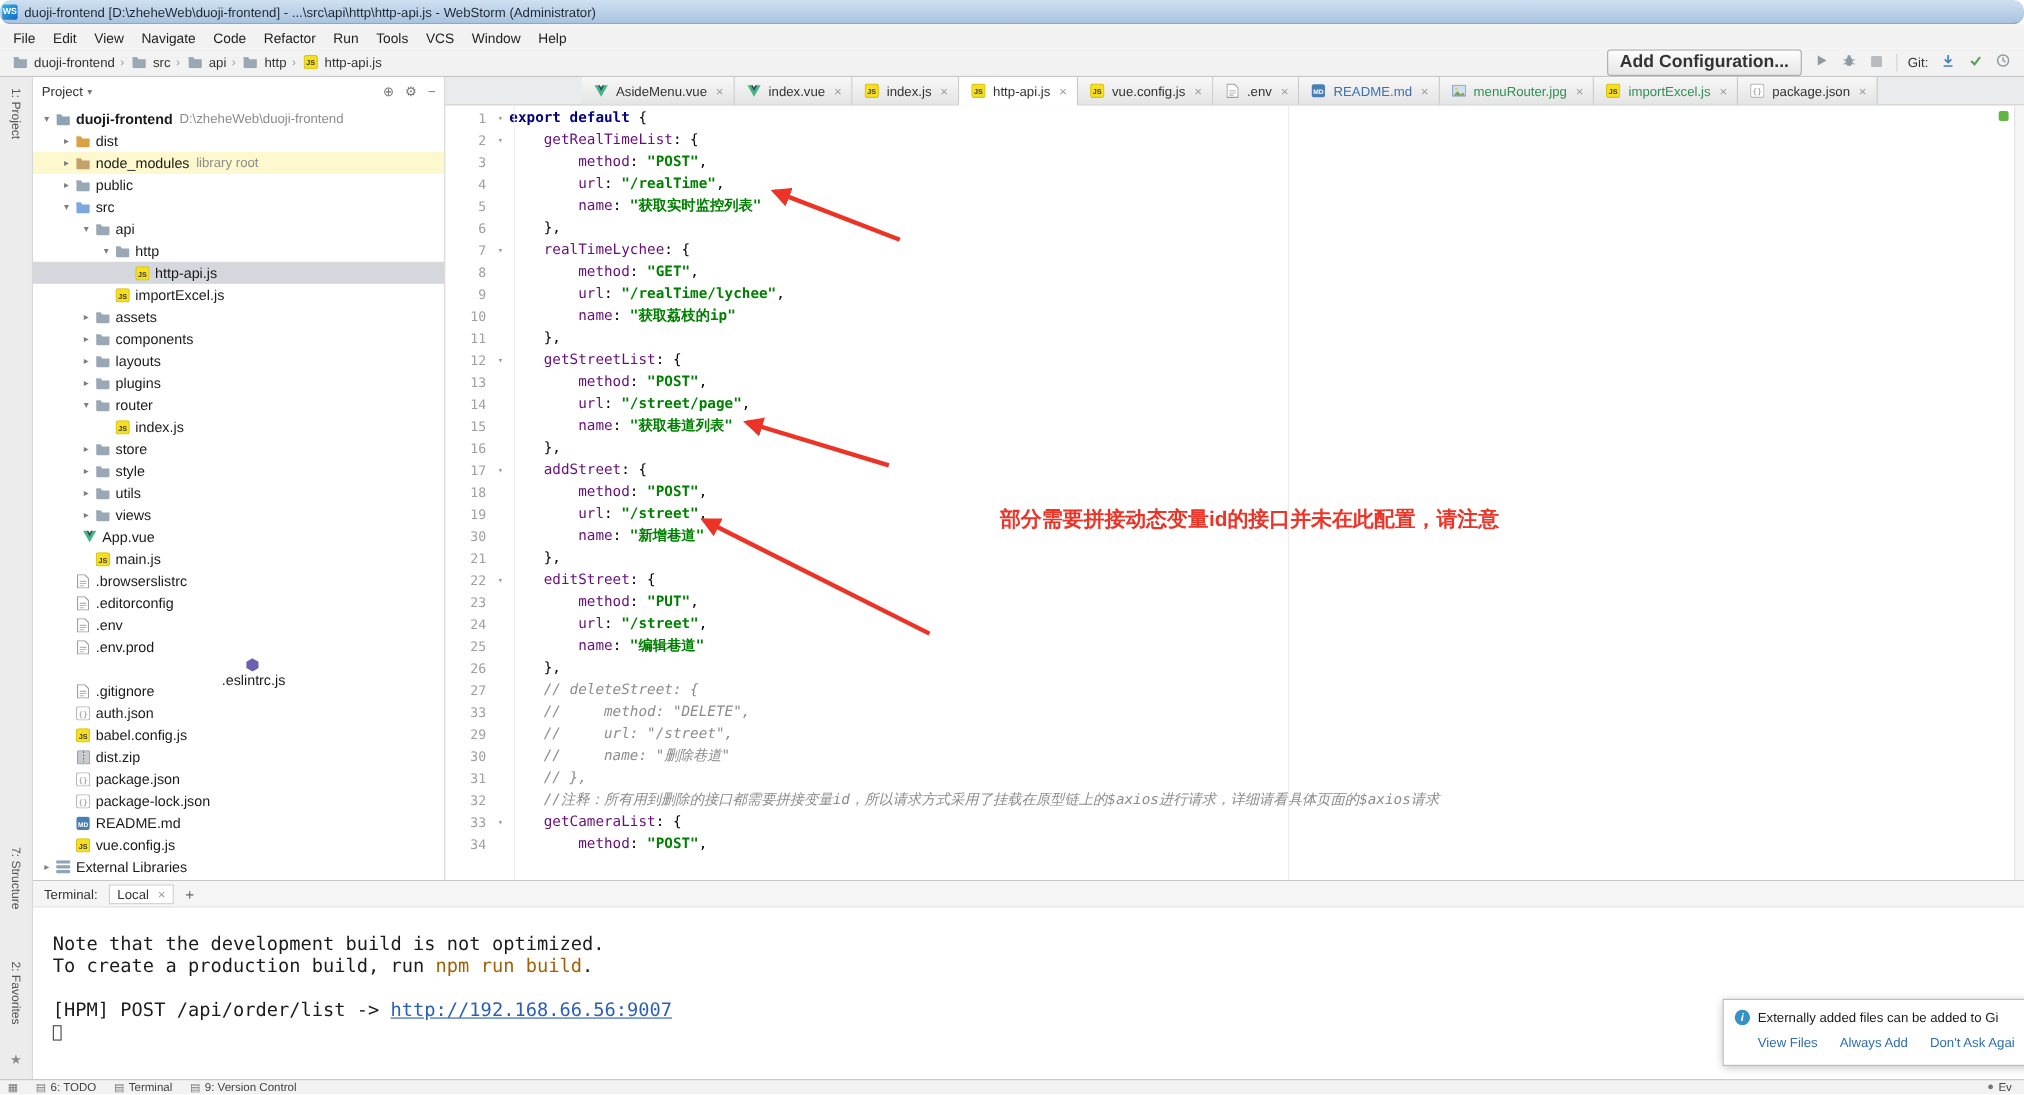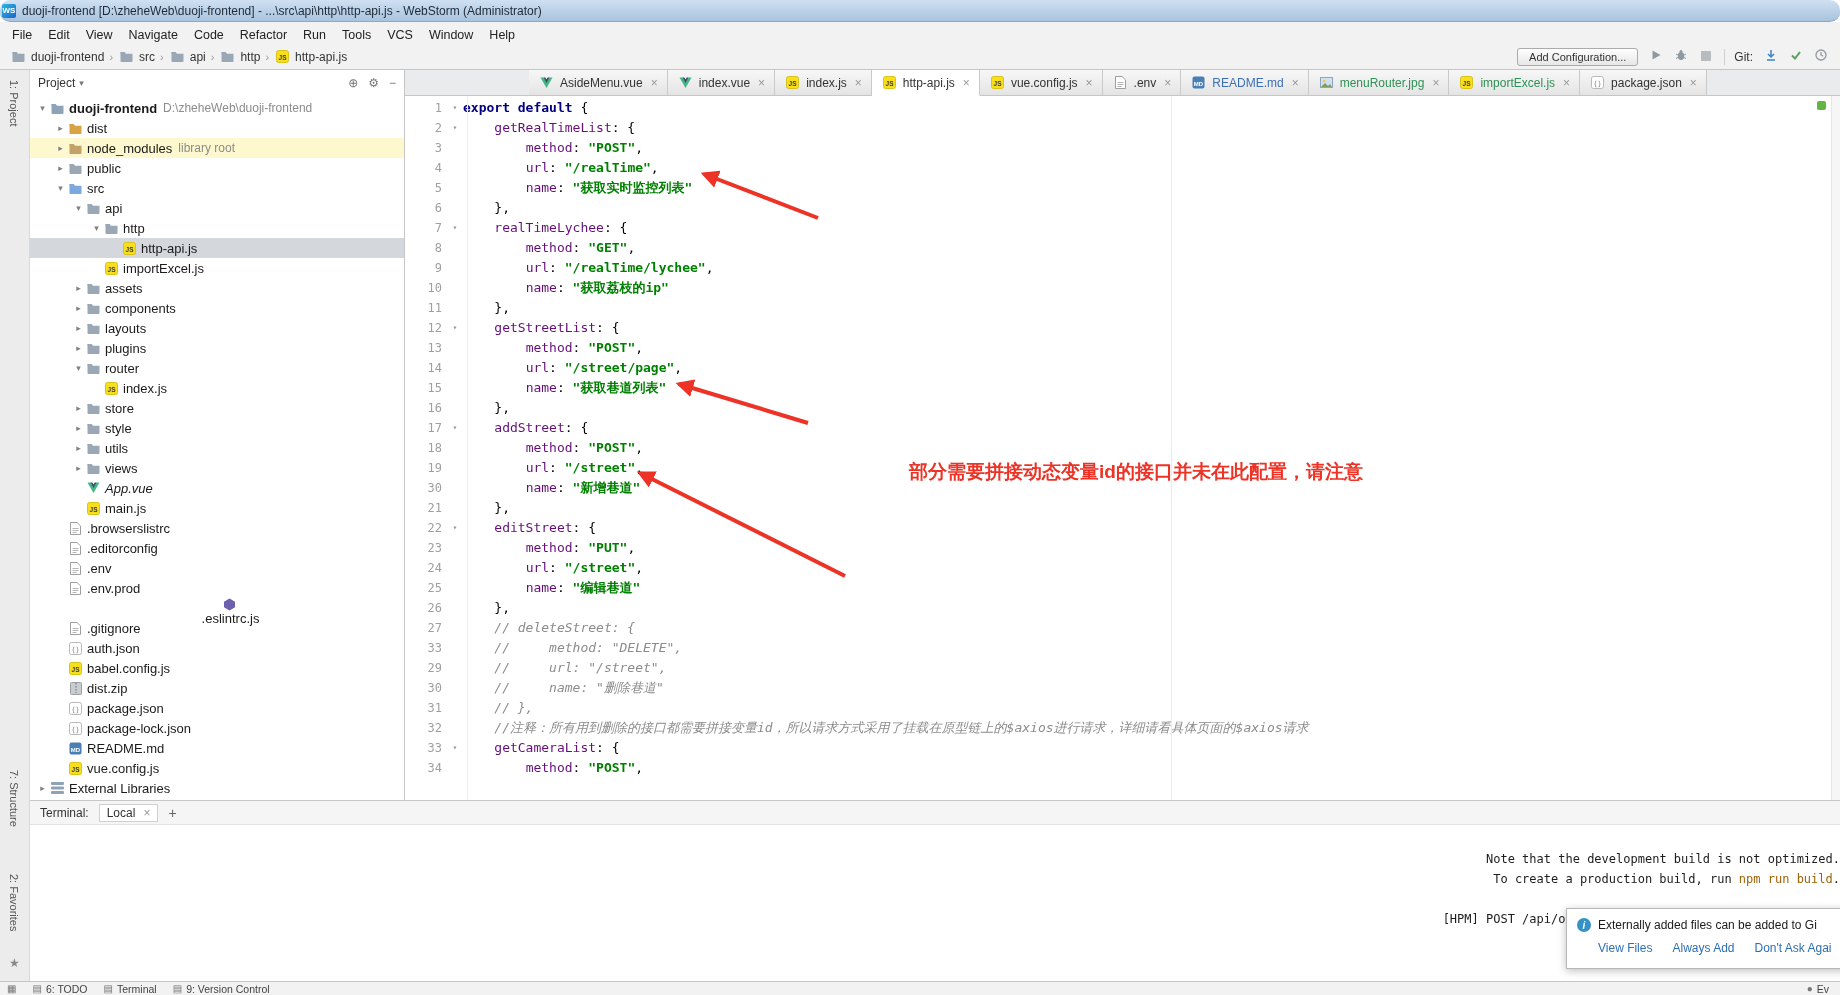--- a/index.html
+++ b/index.html
@@ -26,21 +26,21 @@
   
   .toolbar-row {
     position:absolute; top:44px; left:0; right:0; height:26px; background:#f2f2f2;
     border-bottom:1px solid #c6c6c6; display:flex; align-items:center; padding:0 10px; font-size:12px;
   }
   .breadcrumb { display:flex; align-items:center; gap:5px; }
   .crumb { display:flex; align-items:center; gap:4px; color:#333; }
   .crumb-sep { color:#9a9a9a; font-size:11px; }
   .toolbar-right { margin-left:auto; display:flex; align-items:center; gap:9px; }
   .btn-addconfig { background:linear-gradient(#fefefe,#e6e6e6); border:1px solid #ababab; border-radius:3px;
-    padding:2px 11px; font-size:11px; color:#333; font-family:inherit; }
+    padding:2px 11px; font-size:16px; color:#333; font-family:inherit;font-weight:bold; }
   .tbi { display:inline-flex; align-items:center; justify-content:center; width:18px; height:18px; }
   .tb-sep { width:1px; height:16px; background:#cfcfcf; }
   .git-label { color:#333; }
   
   .stripe {
     position:absolute; left:0; top:70px; width:30px; bottom:14px;
     background:#ececec; border-right:1px solid #d8d8d8;
   }
   .vlabel { position:absolute; left:8px; writing-mode:vertical-rl; font-size:11px; color:#555; white-space:nowrap; }
   .stripe-star { position:absolute; left:9px; color:#8a8a8a; font-size:12px; }
@@ -91,21 +91,21 @@
   .tok-c { color:#8c8c8c; font-style:italic; }
   
   .red-note { position:absolute; left:909px; top:459px; color:#ed3226; font-size:19px; font-weight:bold; z-index:41;text-align:center; }
   .overlay { position:absolute; left:0; top:0; width:1840px; height:995px; z-index:40; pointer-events:none; }
   
   .terminal { position:absolute; left:30px; top:800px; right:0; height:181px; background:#fff; border-top:1px solid #c6c6c6; }
   .term-tabs { height:24px; display:flex; align-items:center; gap:10px; padding:0 10px; font-size:12px;
     color:#333; background:#f5f5f5; border-bottom:1px solid #e3e3e3; }
   .term-tab { display:flex; align-items:center; gap:5px; background:#fff; border:1px solid #d0d0d0; padding:1px 7px; }
   .term-plus { color:#666; font-size:14px; }
-  .term-body { padding:24px 0 0 3px; font-family:"DejaVu Sans Mono", monospace; font-size:12px; line-height:20px; color:#1c1c1c;text-align:right; }
+  .term-body { padding:24px 0 0 18px; font-family:"DejaVu Sans Mono", monospace; font-size:17px; line-height:20px; color:#1c1c1c; }
   .term-line { height:20px; white-space:pre; }
   .term-cmd { color:#a16207; }
   .term-link { color:#2a5fb5; text-decoration:underline; cursor:pointer; }
   .cursor { display:inline-block; width:8px; height:14px; border:1px solid #444; vertical-align:middle; }
   
   .statusbar { position:absolute; left:0; right:0; bottom:0; height:14px; background:#f2f2f2; border-top:1px solid #c6c6c6;
     display:flex; align-items:center; gap:16px; padding:0 7px; font-size:10.5px; color:#444; }
   .sb-icon { color:#777; font-size:10px; }
   .sb-item { display:flex; align-items:center; gap:4px; }
   .sb-right { margin-left:auto; display:flex; align-items:center; gap:4px; padding-right:4px; }
@@ -440,21 +440,21 @@
       <div class="tree-row" style="padding-left: 42px;">
         <span class="chev">▸</span>
         <span class="ticon">
           <svg width="13" height="11" viewBox="0 0 13 11">
             <path d="M0.5 1h4l1.3 1.8h6.7v7.2a1 1 0 0 1-1 1h-10a1 1 0 0 1-1-1z" fill="#9aa7b4"></path>
             <path d="M0.5 1h4l1.3 1.8H0.5z" fill="#9aa7b4" opacity="0.75"></path>
           </svg>
         </span>
         <span class="lbl">views</span>
       </div>
-      <div class="tree-row" style="padding-left: 42px; font-style: italic;">
+      <div class="tree-row" style="padding-left: 30px;">
         <span class="chev"></span>
         <span class="ticon">
           <svg width="13" height="12" viewBox="0 0 13 12">
             <path d="M0.5 0.5h3l3 5 3-5h3L6.5 11z" fill="#41b883"></path>
             <path d="M3.5 0.5h1.8l1.2 2 1.2-2h1.8L6.5 6z" fill="#35495e"></path>
           </svg>
         </span>
         <span class="lbl">App.vue</span>
       </div>
       <div class="tree-row" style="padding-left: 42px;">

